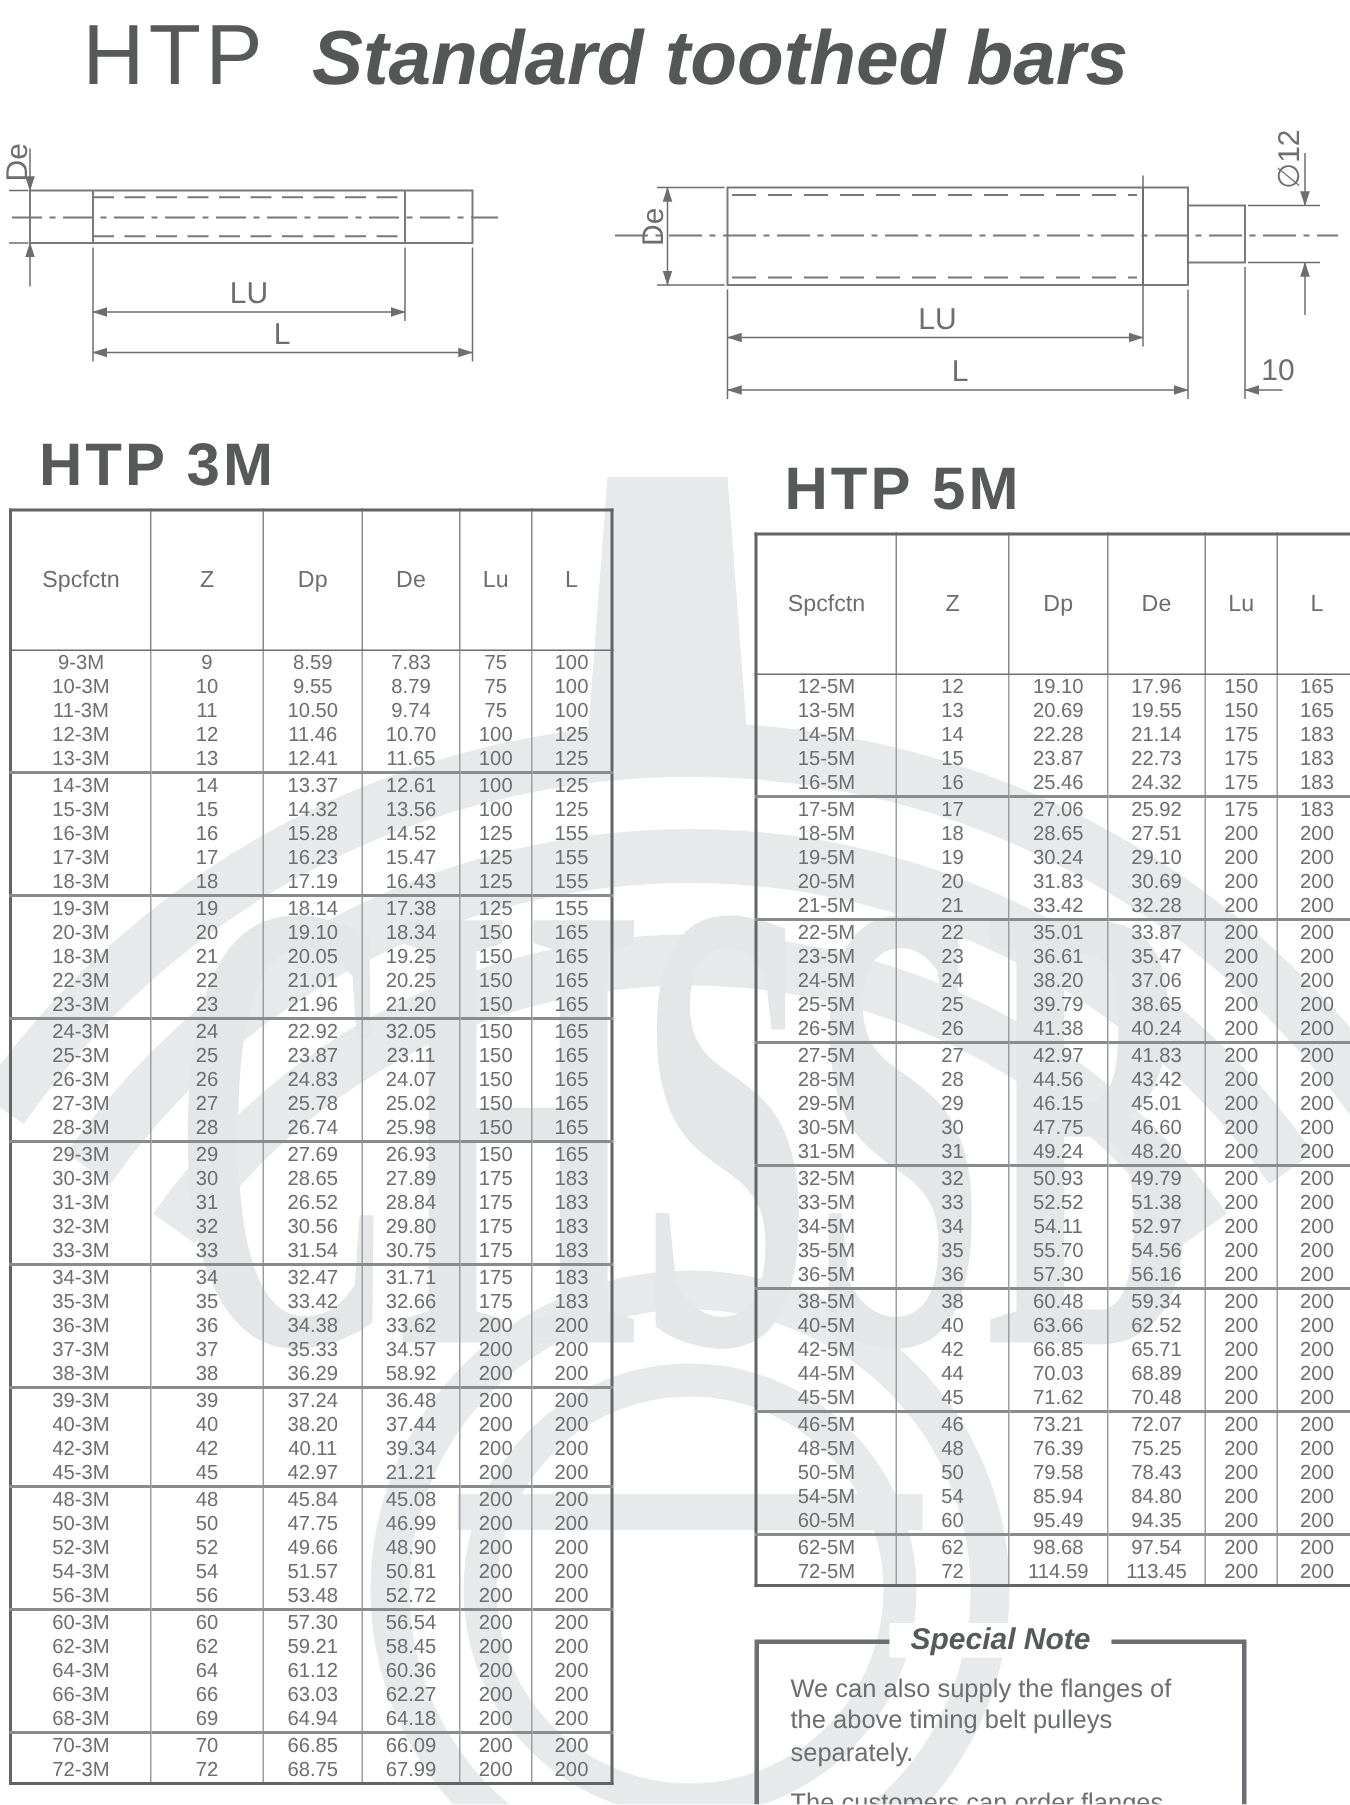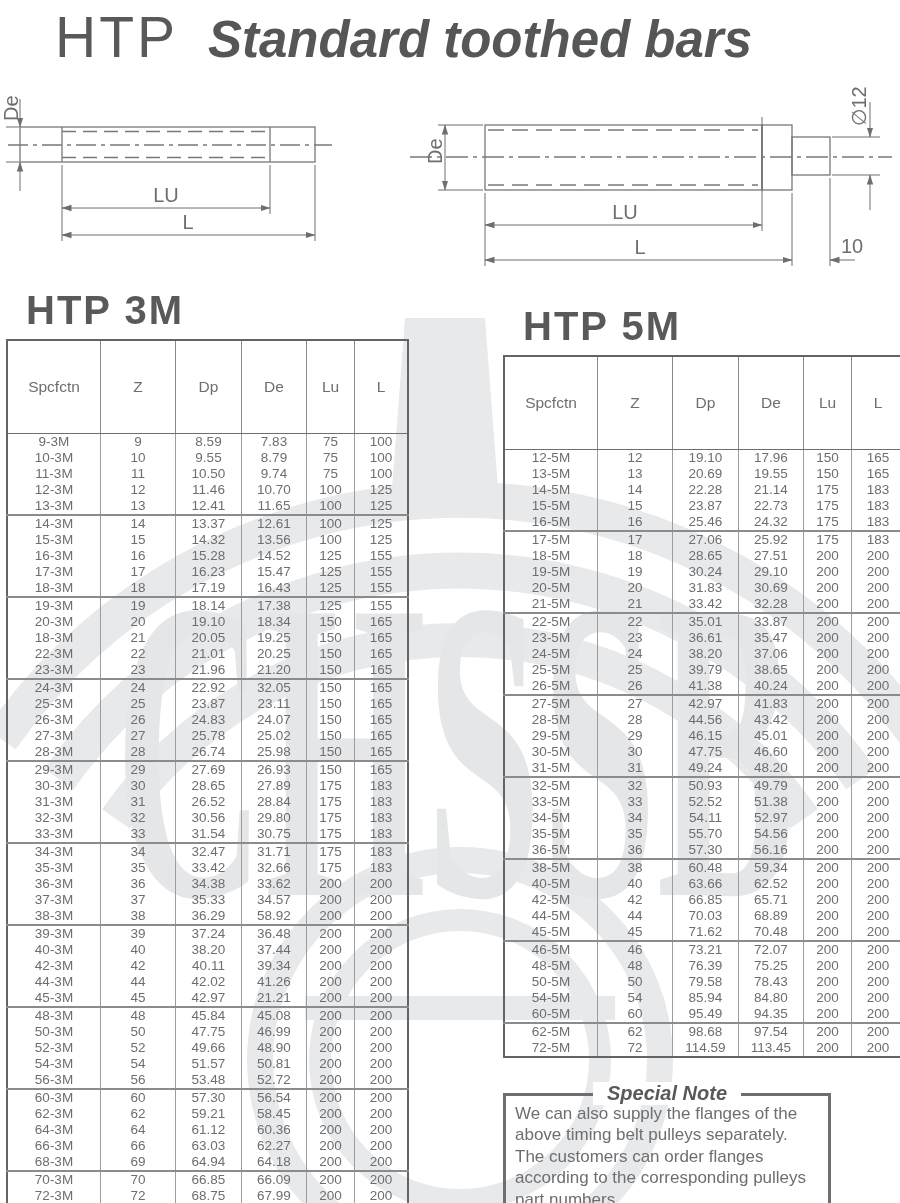--- a/index.html
+++ b/index.html
@@ -32,21 +32,21 @@
   table.spec th:nth-child(4),table.spec td:nth-child(4){width:62px;}
   table.spec th:nth-child(5),table.spec td:nth-child(5){width:45px;}
   table.spec th:nth-child(6),table.spec td:nth-child(6){width:50px;}
 
   
   .note{position:absolute;left:503px;top:1093px;width:328px;min-height:96px;box-sizing:border-box;
         border:3px solid #6d6e71;padding:7px 9px 8px 9px;z-index:1;background:transparent;}
   .note-title{position:absolute;top:-14px;left:50%;transform:translateX(-50%);
               background:#fff;padding:0 14px;font-size:20px;font-weight:bold;font-style:italic;
               color:#58595b;white-space:nowrap;}
-  .note p{margin:0;font-size:17px;line-height:1.26;color:#6d6e71;}
+  .note p{margin:12px;font-size:17px;line-height:1.26;color:#6d6e71;}
 
   
   svg text.dim{fill:#6d6e71;font-family:"Liberation Sans",sans-serif;font-size:20px;}
 </style>
 </head>
 <body>
 
 <div class="page">
 
   <svg class="wm" width="900" height="1203" viewBox="0 0 900 1203">
@@ -405,28 +405,20 @@
             <td>200</td>
           </tr>
           <tr>
             <td>42-3M</td>
             <td>42</td>
             <td>40.11</td>
             <td>39.34</td>
             <td>200</td>
             <td>200</td>
           </tr>
-          <tr>
-            <td>44-3M</td>
-            <td>44</td>
-            <td>42.02</td>
-            <td>41.26</td>
-            <td>200</td>
-            <td>200</td>
-          </tr>
           <tr class="group-end">
             <td>45-3M</td>
             <td>45</td>
             <td>42.97</td>
             <td>21.21</td>
             <td>200</td>
             <td>200</td>
           </tr>
           <tr>
             <td>48-3M</td>

